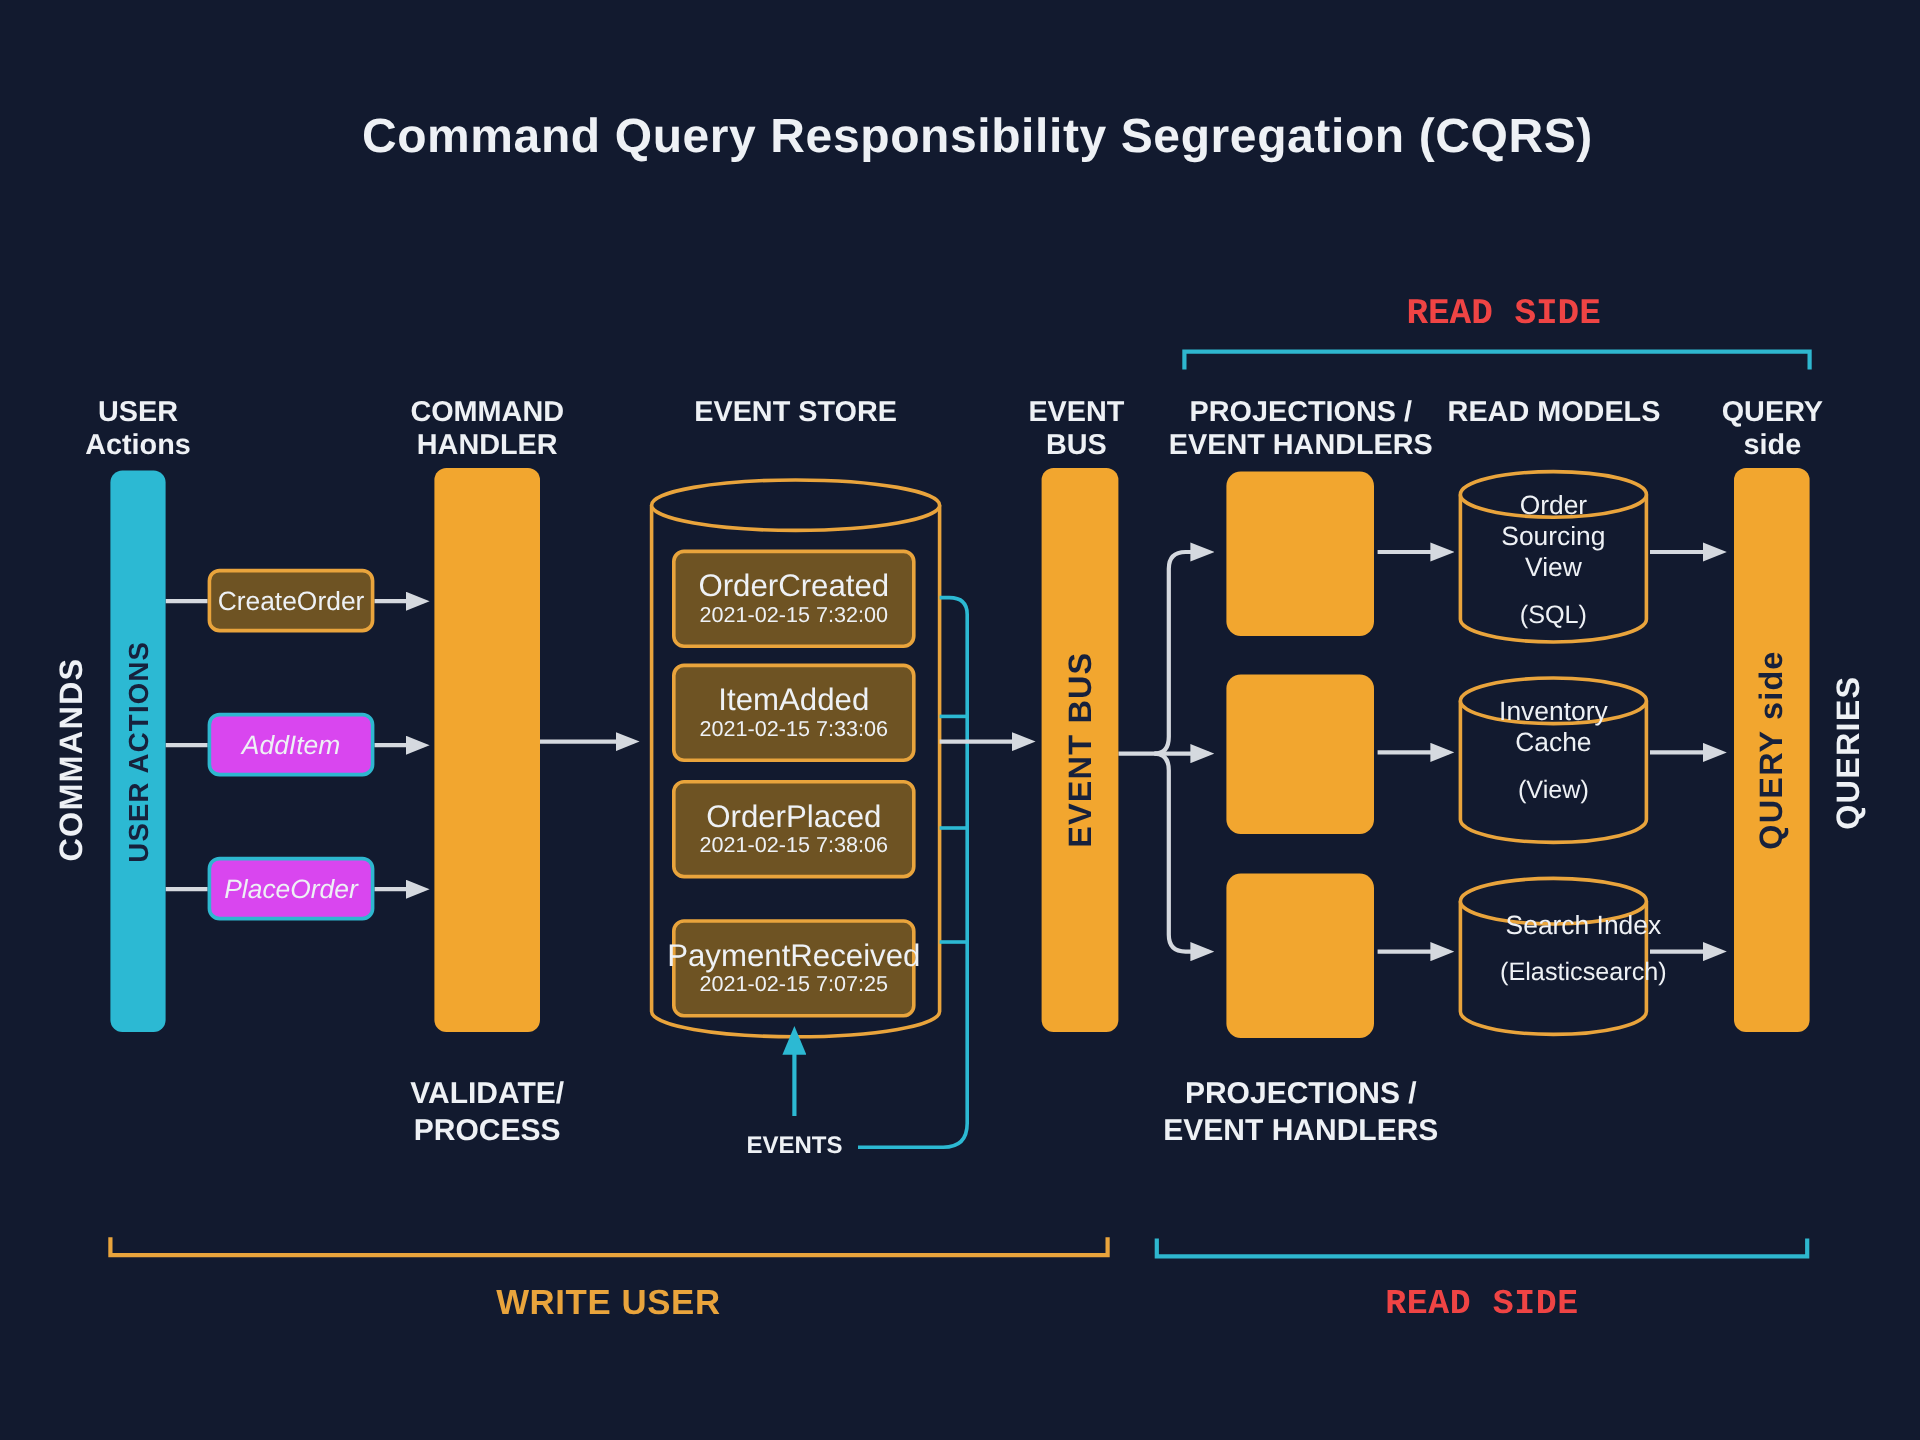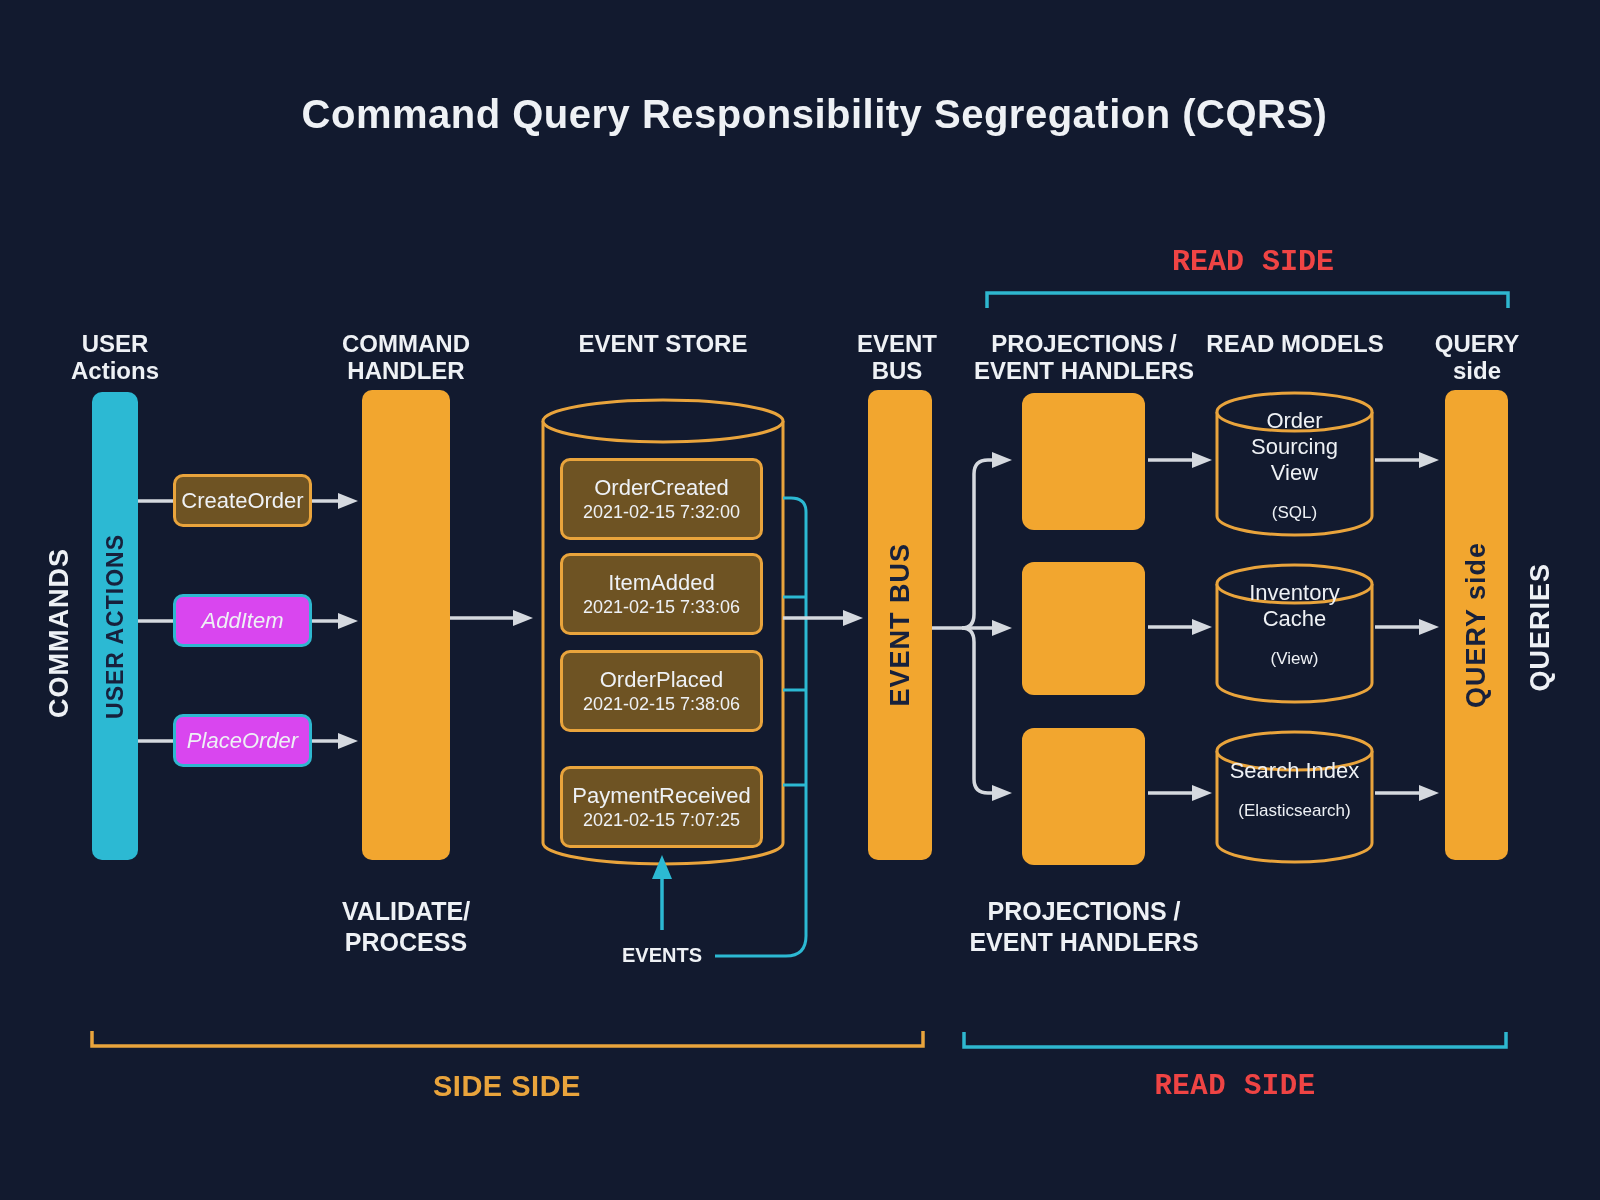--- a/index.html
+++ b/index.html
@@ -29,29 +29,29 @@
   
   .cmd-box{position:absolute;z-index:2;left:173px;width:139px;height:53px;border-radius:10px;border:3px solid;
     box-sizing:border-box;display:flex;align-items:center;justify-content:center;
     font-size:22px;font-weight:500;color:#eef1f5;}
   .cmd-amber{background:#6e5323;border-color:#e9a43c;}
   .cmd-teal{background:#d946ef;border-color:#2eb7cf;font-style:italic;}
   
   .event-box{position:absolute;z-index:2;left:560px;width:203px;height:82px;background:#6e5323;
     border:3px solid #e9a43c;border-radius:10px;box-sizing:border-box;
     display:flex;flex-direction:column;align-items:center;justify-content:center;color:#eef1f5;}
-  .event-name{font-size:22px;font-weight:500;line-height:26px;}
+  .event-name{font-size:26px;font-weight:500;line-height:26px;}
   .event-time{font-size:18px;line-height:22px;}
   
   .proj-box{position:absolute;z-index:2;left:1022px;width:123px;background:#f2a62f;border-radius:12px;}
   
   .cyl-text{position:absolute;z-index:2;left:1217px;width:155px;display:flex;flex-direction:column;
     align-items:center;justify-content:center;text-align:center;color:#eef1f5;}
   .cyl-name{font-size:22px;font-weight:500;line-height:26px;width:132px;}
-  .cyl-tech{font-size:17px;line-height:22px;margin-top:16px;}
+  .cyl-tech{font-size:21px;line-height:22px;margin-top:16px;}
   .bracket-label{position:absolute;z-index:2;font-size:29px;font-weight:700;text-align:center;letter-spacing:.5px;}
 </style>
 </head>
 <body>
 
 <div id="canvas">
 
   <svg id="wires" width="1600" height="1200" viewBox="0 0 1600 1200">
     <defs>
       <marker id="arrowGray" viewBox="0 0 20 16" markerWidth="20" markerHeight="16" refX="15" refY="8" orient="auto" markerUnits="userSpaceOnUse">
@@ -185,34 +185,34 @@
   <div class="proj-box" style="top:728px;height:137px;"></div>
 
   <div class="cyl-text" style="top:418px;height:96px;">
     <div class="cyl-name">Order Sourcing View</div>
     <div class="cyl-tech">(SQL)</div>
   </div>
   <div class="cyl-text" style="top:572px;height:106px;">
     <div class="cyl-name">Inventory Cache</div>
     <div class="cyl-tech">(View)</div>
   </div>
-  <div class="cyl-text" style="top:737px;height:105px;">
+  <div class="cyl-text" style="top:737px;height:105px;padding-left:25px;">
     <div class="cyl-name">Search Index</div>
     <div class="cyl-tech">(Elasticsearch)</div>
   </div>
 
   <div class="vbar bar-orange" style="left:1445px;top:390px;width:63px;height:470px;">
     <span class="vtext bar-label" style="font-size:27px;">QUERY side</span>
   </div>
 
   <div class="white-vtext" style="left:1517px;top:495px;width:46px;height:265px;font-size:27px;">
     <span class="vtext">QUERIES</span>
   </div>
 
   <div class="note" style="left:969px;top:896px;width:230px;">
     <div>PROJECTIONS /</div>
     <div>EVENT HANDLERS</div>
   </div>
 
-  <div class="bracket-label orange-text" style="left:307px;top:1070px;width:400px;">SIDE SIDE</div>
+  <div class="bracket-label orange-text" style="left:307px;top:1070px;width:400px;">WRITE USER</div>
   <div class="bracket-label cyan-text" style="left:1035px;top:1070px;width:400px;">READ SIDE</div>
 
 </div>
 
 </body></html>

